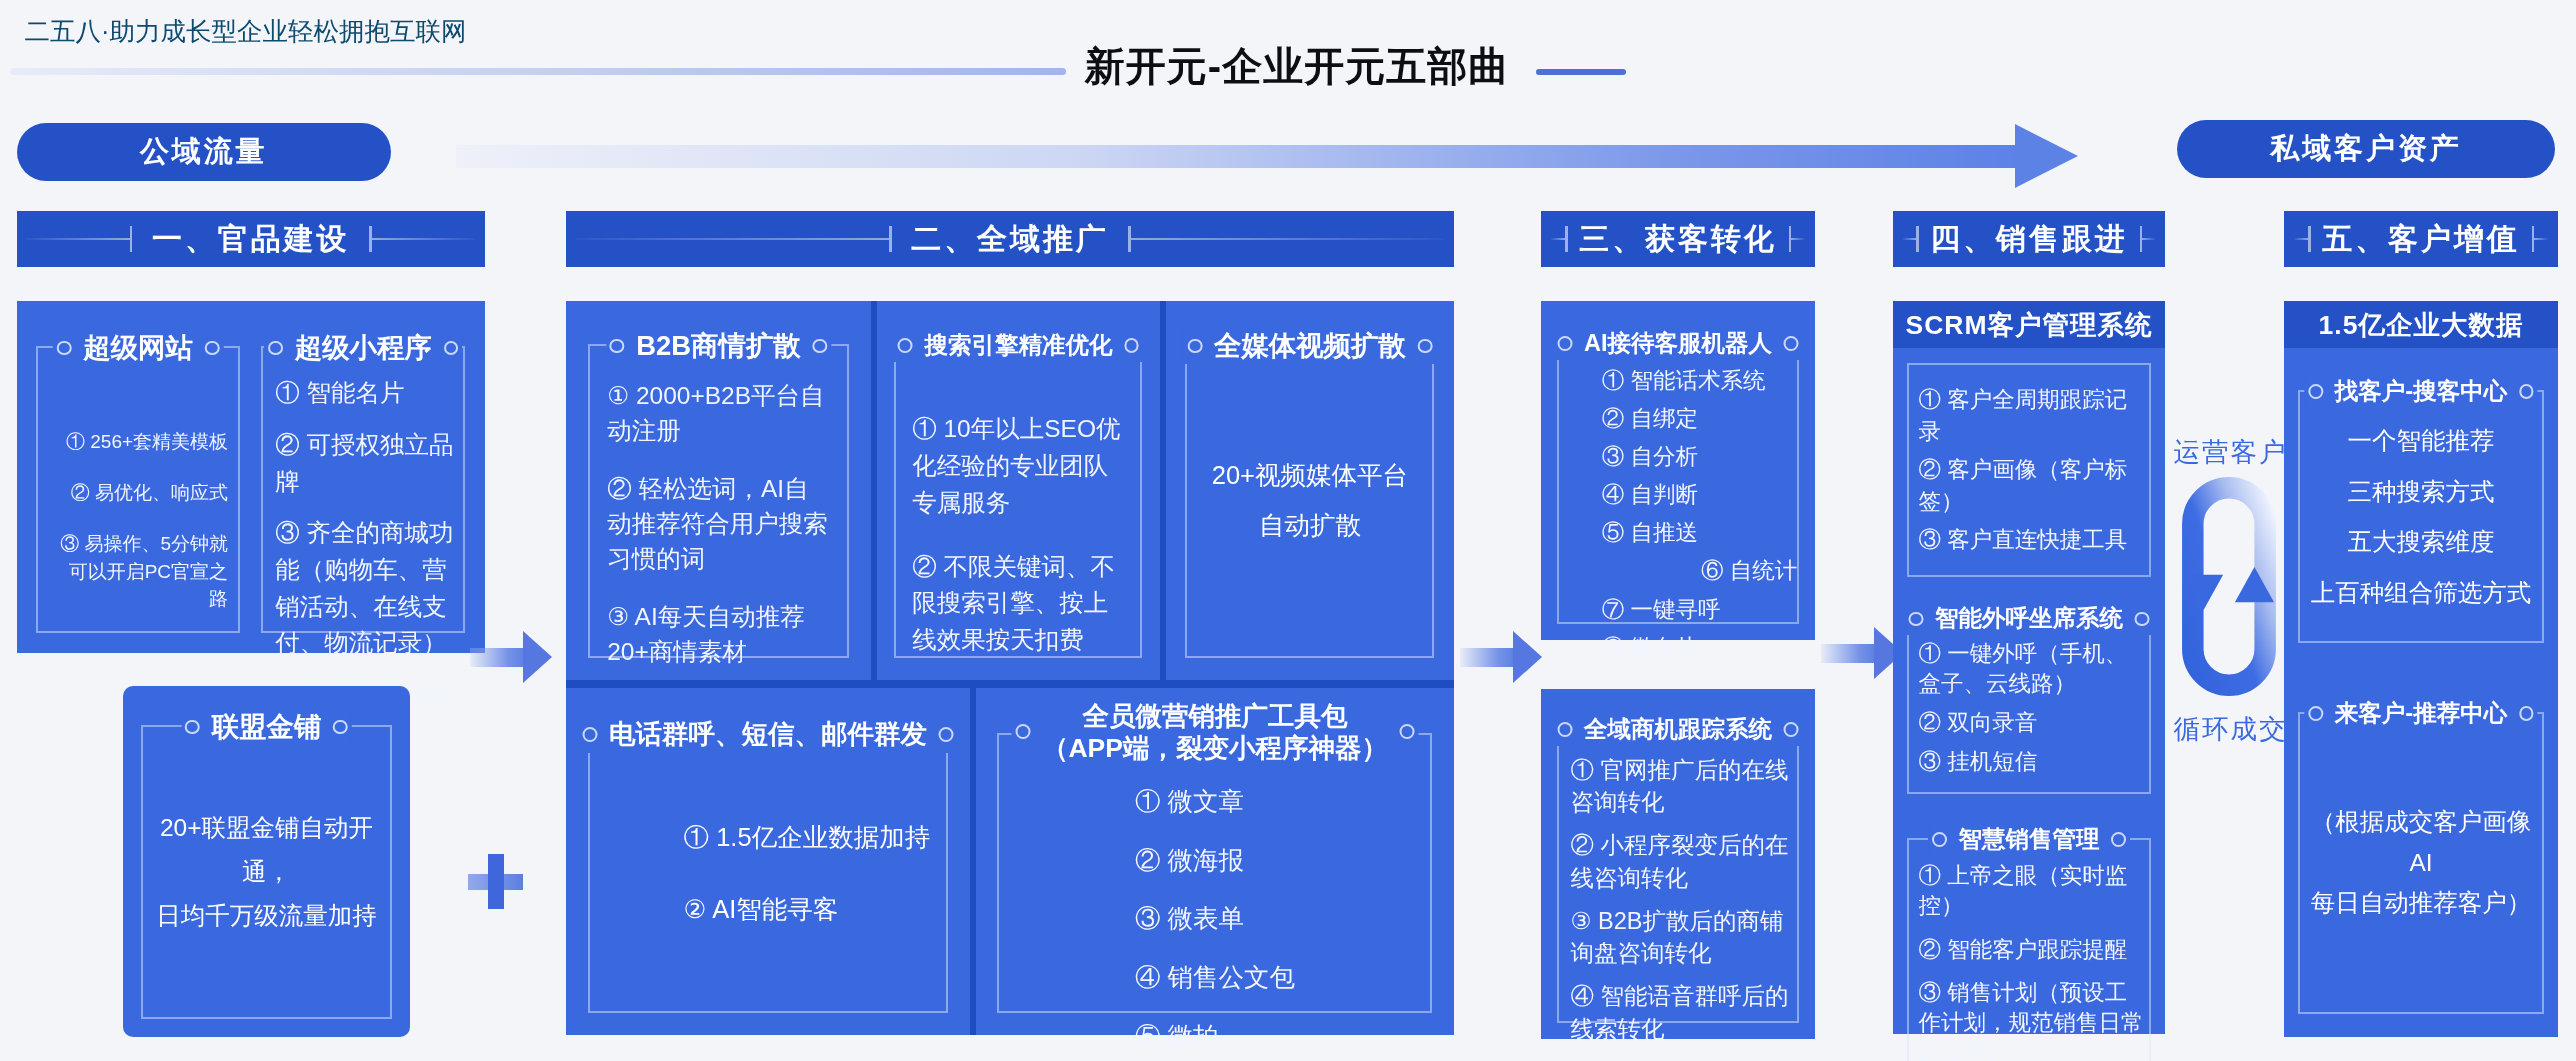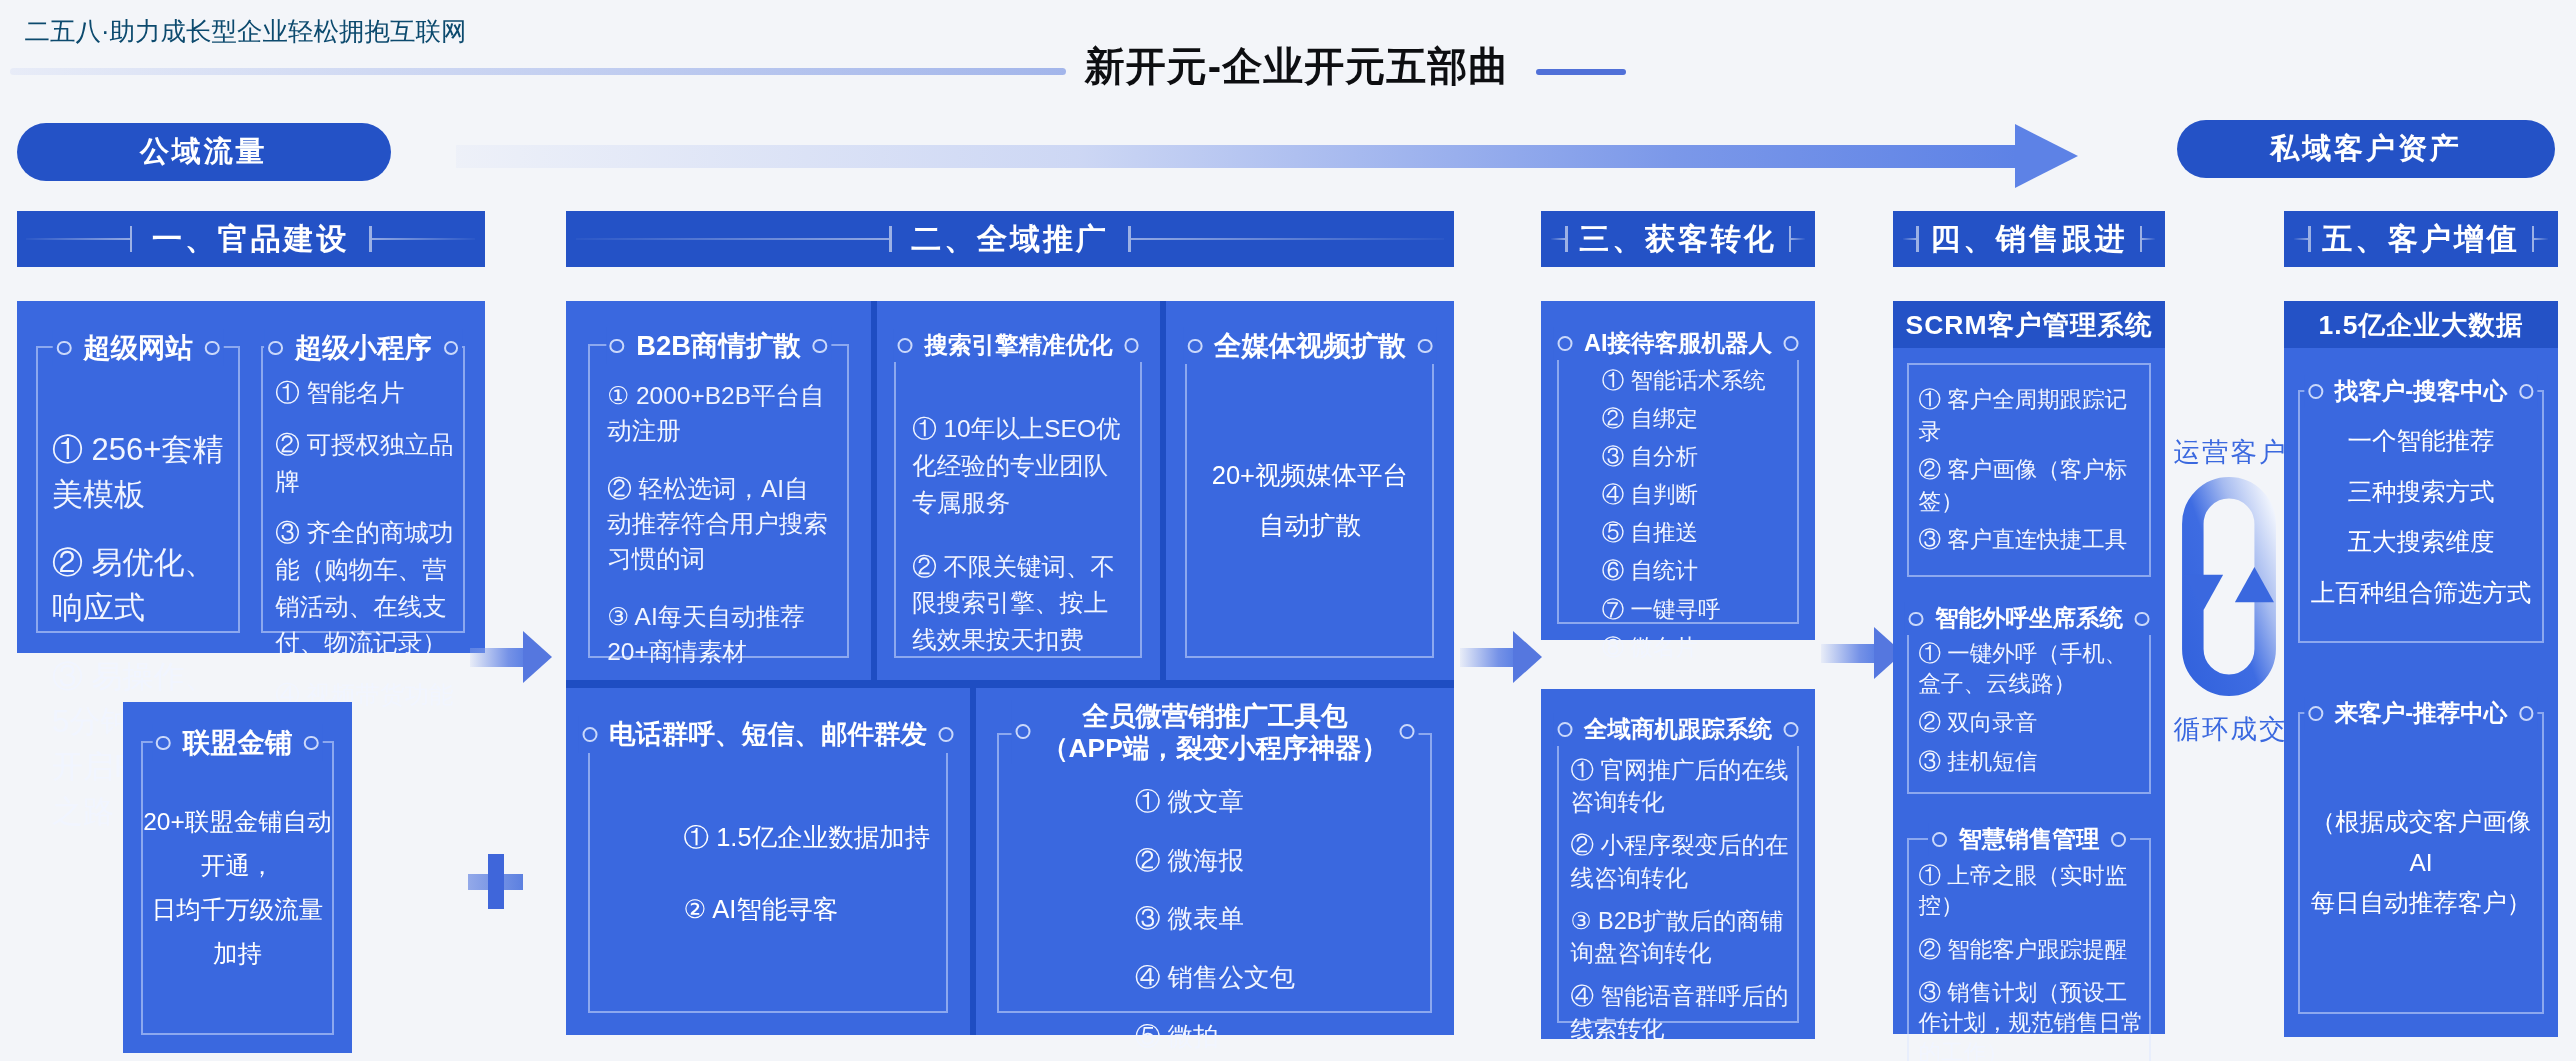--- a/index.html
+++ b/index.html
@@ -127,40 +127,40 @@
     <span class="t" style="padding:0 11.8px;">五、客户增值</span>
     <span class="tick"></span>
       <span class="hl hl-r"></span>
   </div>
 
   <div class="abs card" style="left:16.7px;top:301px;width:468px;height:352px;padding:45px 19.6px 19.6px;display:flex;gap:21.6px;">
     <div class="subbox" style="flex:1;">
       <div class="sb-title">
           <span class="tt">超级网站</span>
         </div>
-      <div class="items" style="padding:80px 9.8px 0 13.7px;font-size:31px;line-height:1.45;">
+      <div class="items" style="padding:80px 9.8px 0 13.7px;font-size:19px;line-height:1.45;text-align:right;">
         <div class="item" style="margin-bottom:23.5px;">① 256+套精美模板</div>
         <div class="item" style="margin-bottom:23.5px;">② 易优化、响应式</div>
         <div class="item">③ 易操作、5分钟就可以开启PC官宣之路</div>
       </div>
     </div>
     <div class="subbox" style="flex:1;">
       <div class="sb-title">
           <span class="tt">超级小程序</span>
         </div>
       <div class="items" style="padding:27.4px 7.8px 0 11.8px;font-size:24.5px;line-height:1.5;">
         <div class="item" style="margin-bottom:14.7px;">① 智能名片</div>
         <div class="item" style="margin-bottom:14.7px;">② 可授权独立品牌</div>
         <div class="item" style="margin-bottom:14.7px;">③ 齐全的商城功能（购物车、营销活动、在线支付、物流记录）</div>
         <div class="item">④ 视频带货功能</div>
       </div>
     </div>
   </div>
 
-  <div class="abs card" style="left:123px;top:702px;width:229px;height:351px;padding:39px 17.6px 17.6px;">
+  <div class="abs card" style="left:123px;top:686px;width:287px;height:351px;padding:39px 17.6px 17.6px;border-radius:10px;">
     <div class="subbox" style="height:100%;">
       <div class="sb-title">
           <span class="tt">联盟金铺</span>
         </div>
       <div class="center-col" style="font-size:24.5px;line-height:1.8;">
         <div>20+联盟金铺自动开通，</div>
         <div>日均千万级流量加持</div>
       </div>
     </div>
   </div>
@@ -257,21 +257,21 @@
     <div class="subbox" style="height:100%;">
       <div class="sb-title small">
           <span class="tt">AI接待客服机器人</span>
         </div>
       <div class="items" style="padding:21.6px 0 0 43px;font-size:22.5px;line-height:1.35;">
         <div class="item" style="margin-bottom:7.8px;">① 智能话术系统</div>
         <div class="item" style="margin-bottom:7.8px;">② 自绑定</div>
         <div class="item" style="margin-bottom:7.8px;">③ 自分析</div>
         <div class="item" style="margin-bottom:7.8px;">④ 自判断</div>
         <div class="item" style="margin-bottom:7.8px;">⑤ 自推送</div>
-        <div class="item" style="margin-bottom:7.8px;">⑥ 自统计</div>
+        <div class="item" style="margin-bottom:7.8px;text-align:right;">⑥ 自统计</div>
         <div class="item" style="margin-bottom:7.8px;">⑦ 一键寻呼</div>
         <div class="item">⑧ 微名片</div>
       </div>
     </div>
   </div>
 
   <div class="abs card" style="left:1541px;top:689px;width:274px;height:350px;padding:39px 15.7px 15.7px;">
     <div class="subbox" style="height:100%;">
       <div class="sb-title small">
           <span class="tt">全域商机跟踪系统</span>

